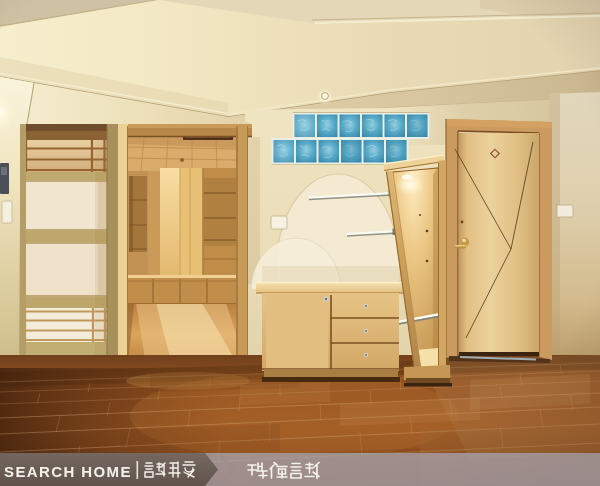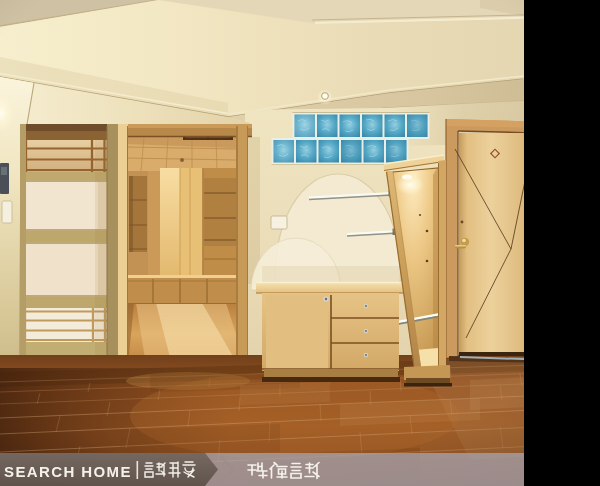--- a/index.html
+++ b/index.html
@@ -1,16 +1,16 @@
 <!DOCTYPE html>
 <html><head>
 <meta charset="utf-8">
 <style>
 html,body{margin:0;padding:0;background:#000;}
-.stage{position:relative;width:524px;height:486px;overflow:hidden;font-family:"Liberation Sans",sans-serif;}
+.stage{position:relative;width:600px;height:486px;overflow:hidden;font-family:"Liberation Sans",sans-serif;}
 </style>
 </head>
 <body>
 <div class="stage">
 <svg width="600" height="486" viewBox="0 0 600 486" xmlns="http://www.w3.org/2000/svg">
 <defs>
 <linearGradient id="bandG" x1="0" y1="0" x2="1" y2="0">
  <stop offset="0" stop-color="#f6eecd"></stop>
           <stop offset="0.3" stop-color="#f2e7c2"></stop>
           <stop offset="0.62" stop-color="#e9dbb6"></stop>

